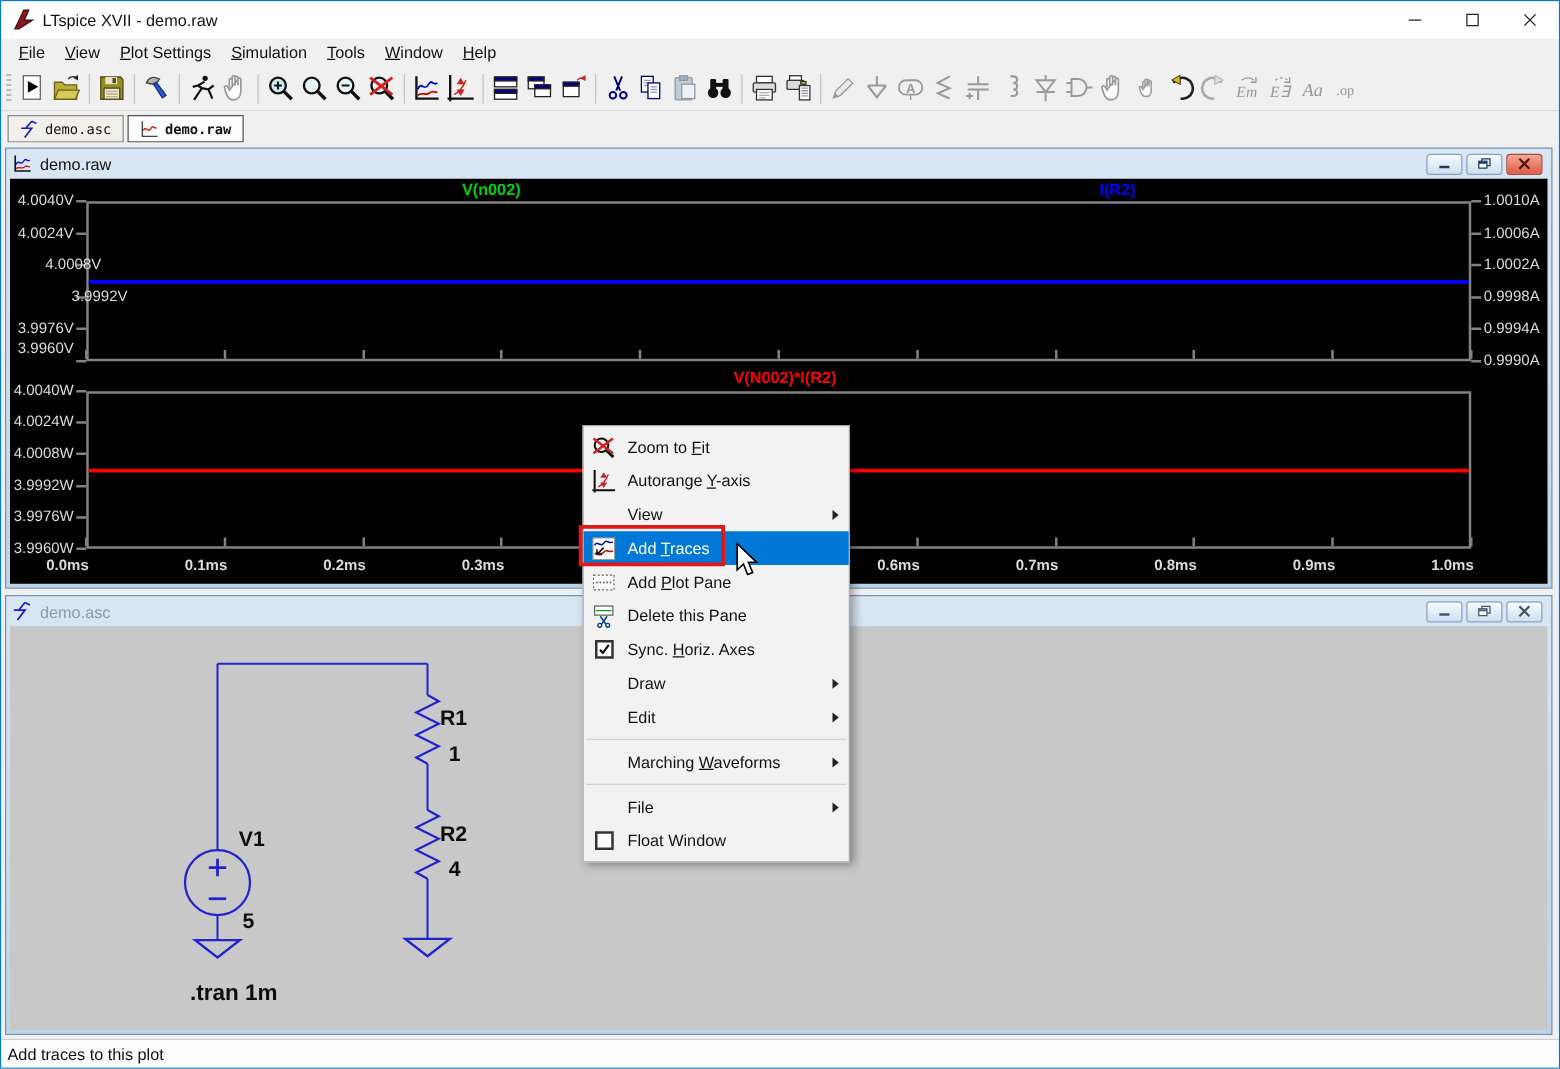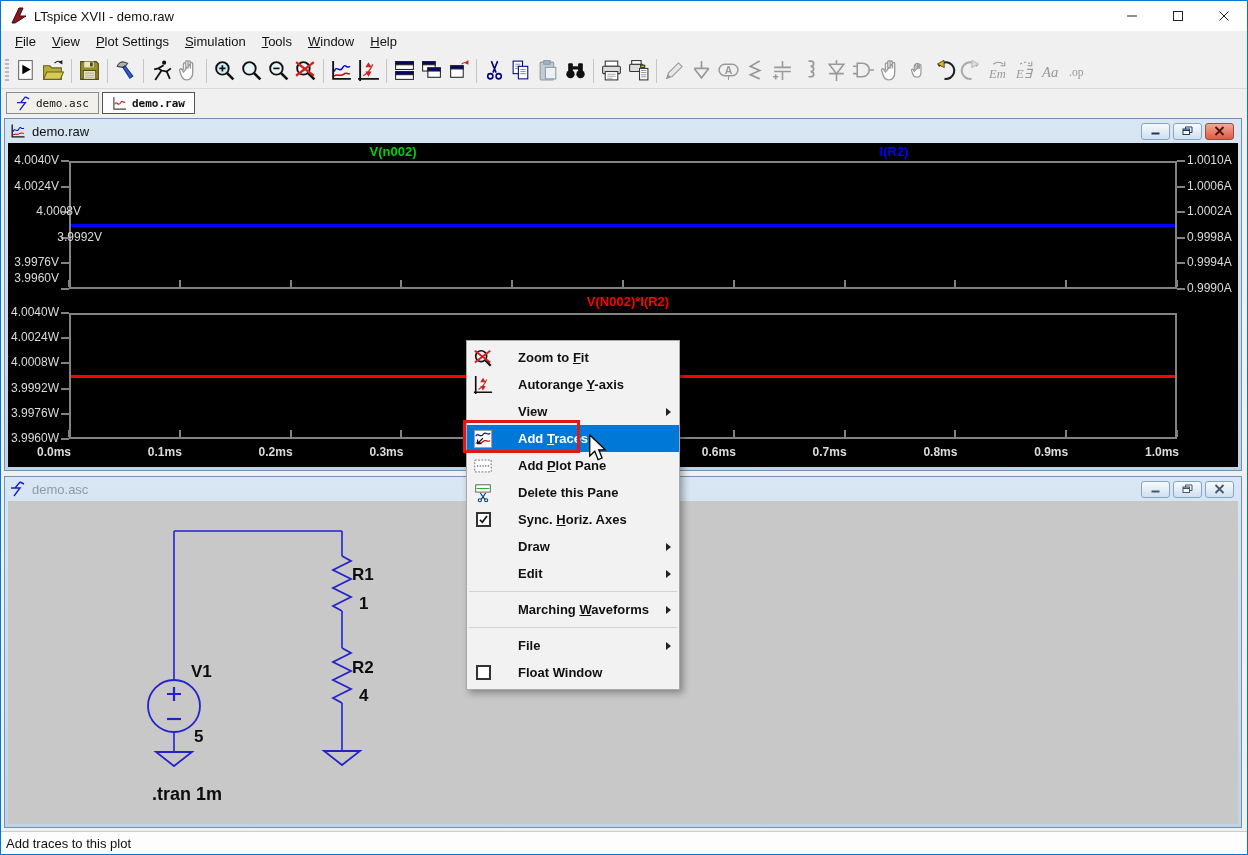--- a/index.html
+++ b/index.html
@@ -56,21 +56,21 @@
   .circuit{position:absolute;left:0;top:0;}
   .sch-label{position:absolute;font-weight:bold;font-size:17px;color:#0d0d0d;white-space:nowrap;}
   .sch-label.directive{font-size:18px;}
   
   .ctx-menu{position:absolute;left:465px;top:226px;width:214px;background:#f2f2f2;border:1px solid #a9a9a9;
     box-shadow:3px 3px 7px rgba(0,0,0,.35);padding:3px 0;z-index:5;}
   .cm-row{height:27px;display:flex;align-items:center;font-size:13px;color:#111;}
   .cm-row.hl{background:#0078d7;color:#fff;}
   .cm-icon{width:26px;margin-left:3px;display:flex;justify-content:center;align-items:center;}
   .cm-icon svg{width:20px;height:20px;display:block;}
-  .cm-label{margin-left:22px;white-space:nowrap;font-weight:bold;}
+  .cm-label{margin-left:6px;white-space:nowrap;}
   .cm-arrow{margin-left:auto;margin-right:8px;width:0;height:0;border-left:5px solid #222;
     border-top:4px solid transparent;border-bottom:4px solid transparent;}
   .cm-sep{height:1px;background:#d2d2d2;margin:4px 2px;}
   .cb{width:15px;height:15px;background:#fff;border:2px solid #333;display:flex;align-items:center;justify-content:center;}
   .cb svg{width:11px;height:11px;display:block;}
   .red-box{position:absolute;left:462px;top:306px;width:117px;height:33px;border:3px solid #e01818;z-index:6;}
   .cursor{position:absolute;left:586px;top:320px;width:22px;height:30px;z-index:7;}
   
   .statusbar{height:23px;background:#fdfdfd;border-top:1px solid #ccc;display:flex;align-items:center;
     font-size:13px;color:#111;padding-left:5px;}

